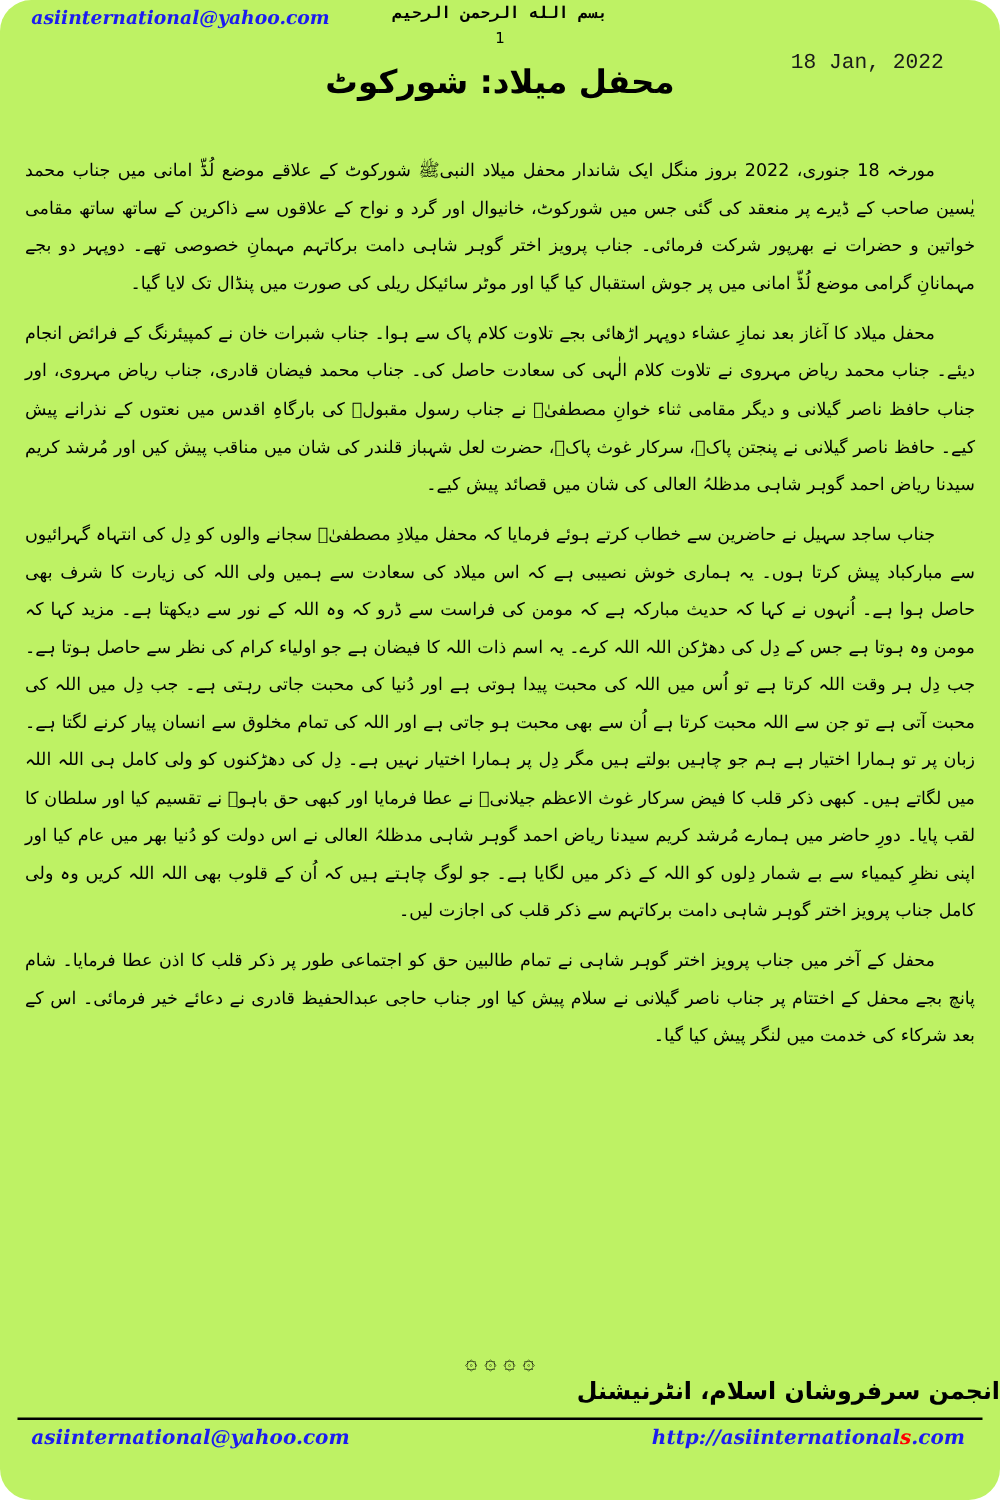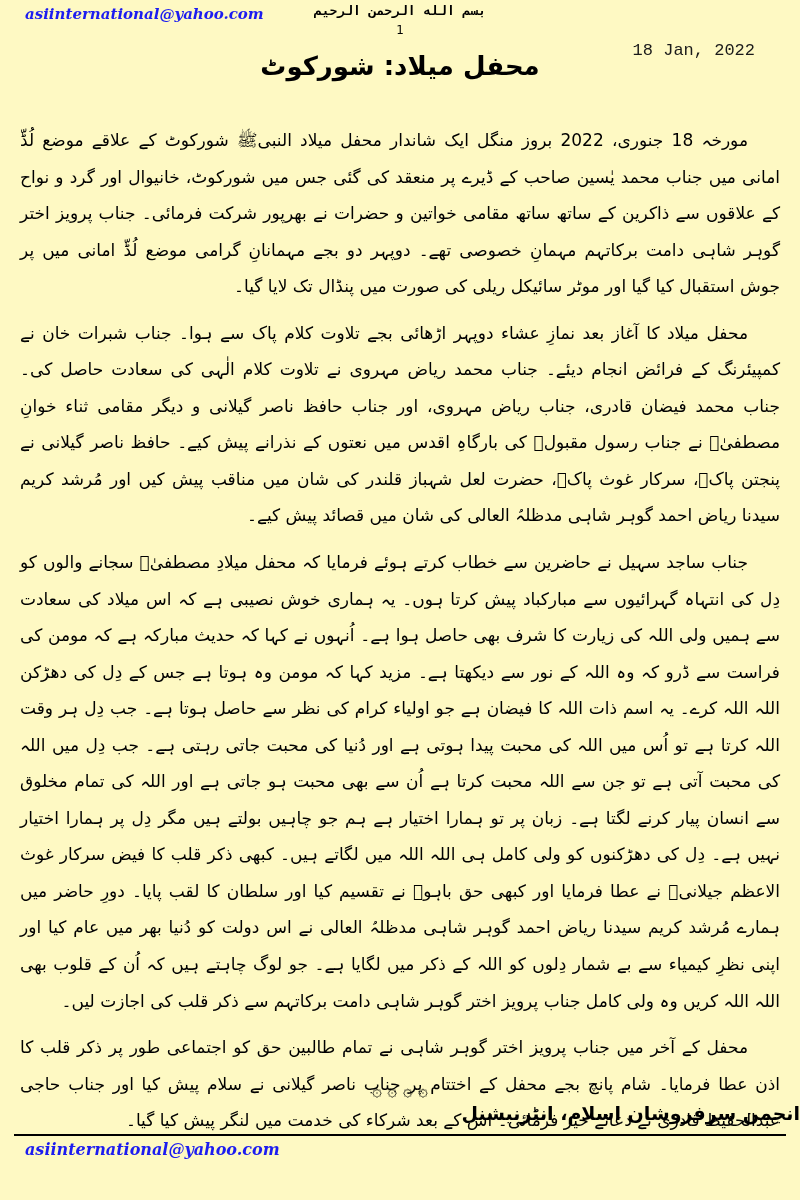--- a/index.html
+++ b/index.html
@@ -1,24 +1,25 @@
 <!DOCTYPE html>
 <html lang="ur"><head>
 <meta charset="utf-8">
 <style>
   * { box-sizing: border-box; }
   html, body { margin: 0; padding: 0; background: #ffffff; }
   .page {
     position: relative;
     width: 800px;
     height: 1200px;
-    background: #fef9c3;
+    background: #bef264;
     overflow: hidden;
     font-family: "DejaVu Sans", sans-serif;
     color: #000;
+    border-radius: 25px;
   }
   
   .header-email {
     position: absolute; top: 5px; left: 25px;
     font-family: "DejaVu Serif", serif;
     font-style: italic; font-weight: bold;
     font-size: 15px; color: #1c1cf0;
     text-decoration: none;
   }
   .bismillah {
@@ -38,21 +39,21 @@
   .doc-title {
     position: absolute; top: 34px; left: 0; width: 100%;
     text-align: center; direction: rtl;
     font-size: 26px; font-weight: bold;
     font-family: "DejaVu Sans", sans-serif;
   }
   
   .content {
     position: absolute; top: 122px; left: 20px; right: 20px;
     direction: rtl; text-align: justify;
-    font-size: 17px; line-height: 2.15;
+    font-size: 14px; line-height: 2.15;
     color: #000;
   }
   .content p { margin: 0 0 10px 0; text-indent: 32px; }
   
   .footer {
     position: absolute; left: 0; right: 0; top: 1080px;
   }
   .ornament {
     text-align: center; font-size: 17px; letter-spacing: 6px;
     color: #000; line-height: 1.2;
@@ -99,16 +100,19 @@
     <p>جناب ساجد سہیل نے حاضرین سے خطاب کرتے ہوئے فرمایا کہ محفل میلادِ مصطفیٰﷺ سجانے والوں کو دِل کی انتہاہ گہرائیوں سے مبارکباد پیش کرتا ہوں۔ یہ ہماری خوش نصیبی ہے کہ اس میلاد کی سعادت سے ہمیں ولی اللہ کی زیارت کا شرف بھی حاصل ہوا ہے۔ اُنہوں نے کہا کہ حدیث مبارکہ ہے کہ مومن کی فراست سے ڈرو کہ وہ اللہ کے نور سے دیکھتا ہے۔ مزید کہا کہ مومن وہ ہوتا ہے جس کے دِل کی دھڑکن اللہ اللہ کرے۔ یہ اسم ذات اللہ کا فیضان ہے جو اولیاء کرام کی نظر سے حاصل ہوتا ہے۔ جب دِل ہر وقت اللہ کرتا ہے تو اُس میں اللہ کی محبت پیدا ہوتی ہے اور دُنیا کی محبت جاتی رہتی ہے۔ جب دِل میں اللہ کی محبت آتی ہے تو جن سے اللہ محبت کرتا ہے اُن سے بھی محبت ہو جاتی ہے اور اللہ کی تمام مخلوق سے انسان پیار کرنے لگتا ہے۔ زبان پر تو ہمارا اختیار ہے ہم جو چاہیں بولتے ہیں مگر دِل پر ہمارا اختیار نہیں ہے۔ دِل کی دھڑکنوں کو ولی کامل ہی اللہ اللہ میں لگاتے ہیں۔ کبھی ذکر قلب کا فیض سرکار غوث الاعظم جیلانیؒ نے عطا فرمایا اور کبھی حق باہوؒ نے تقسیم کیا اور سلطان کا لقب پایا۔ دورِ حاضر میں ہمارے مُرشد کریم سیدنا ریاض احمد گوہر شاہی مدظلہُ العالی نے اس دولت کو دُنیا بھر میں عام کیا اور اپنی نظرِ کیمیاء سے بے شمار دِلوں کو اللہ کے ذکر میں لگایا ہے۔ جو لوگ چاہتے ہیں کہ اُن کے قلوب بھی اللہ اللہ کریں وہ ولی کامل جناب پرویز اختر گوہر شاہی دامت برکاتہم سے ذکر قلب کی اجازت لیں۔</p>
     <p>محفل کے آخر میں جناب پرویز اختر گوہر شاہی نے تمام طالبین حق کو اجتماعی طور پر ذکر قلب کا اذن عطا فرمایا۔ شام پانچ بجے محفل کے اختتام پر جناب ناصر گیلانی نے سلام پیش کیا اور جناب حاجی عبدالحفیظ قادری نے دعائے خیر فرمائی۔ اس کے بعد شرکاء کی خدمت میں لنگر پیش کیا گیا۔</p>
   </div>
 
   <div class="footer">
     <div class="ornament">۞ ۞ ۞ ۞</div>
     <div class="org-name">انجمن سرفروشان اسلام، انٹرنیشنل</div>
     <hr class="footer-rule">
     <div class="footer-row">
       <a class="footer-link">asiinternational@yahoo.com</a>
+      <a class="footer-link">
+        <span>http://asiinternational</span><span class="red-letter">s</span><span>.com</span>
+      </a>
     </div>
   </div>
 
 </div>
 
 </body></html>

